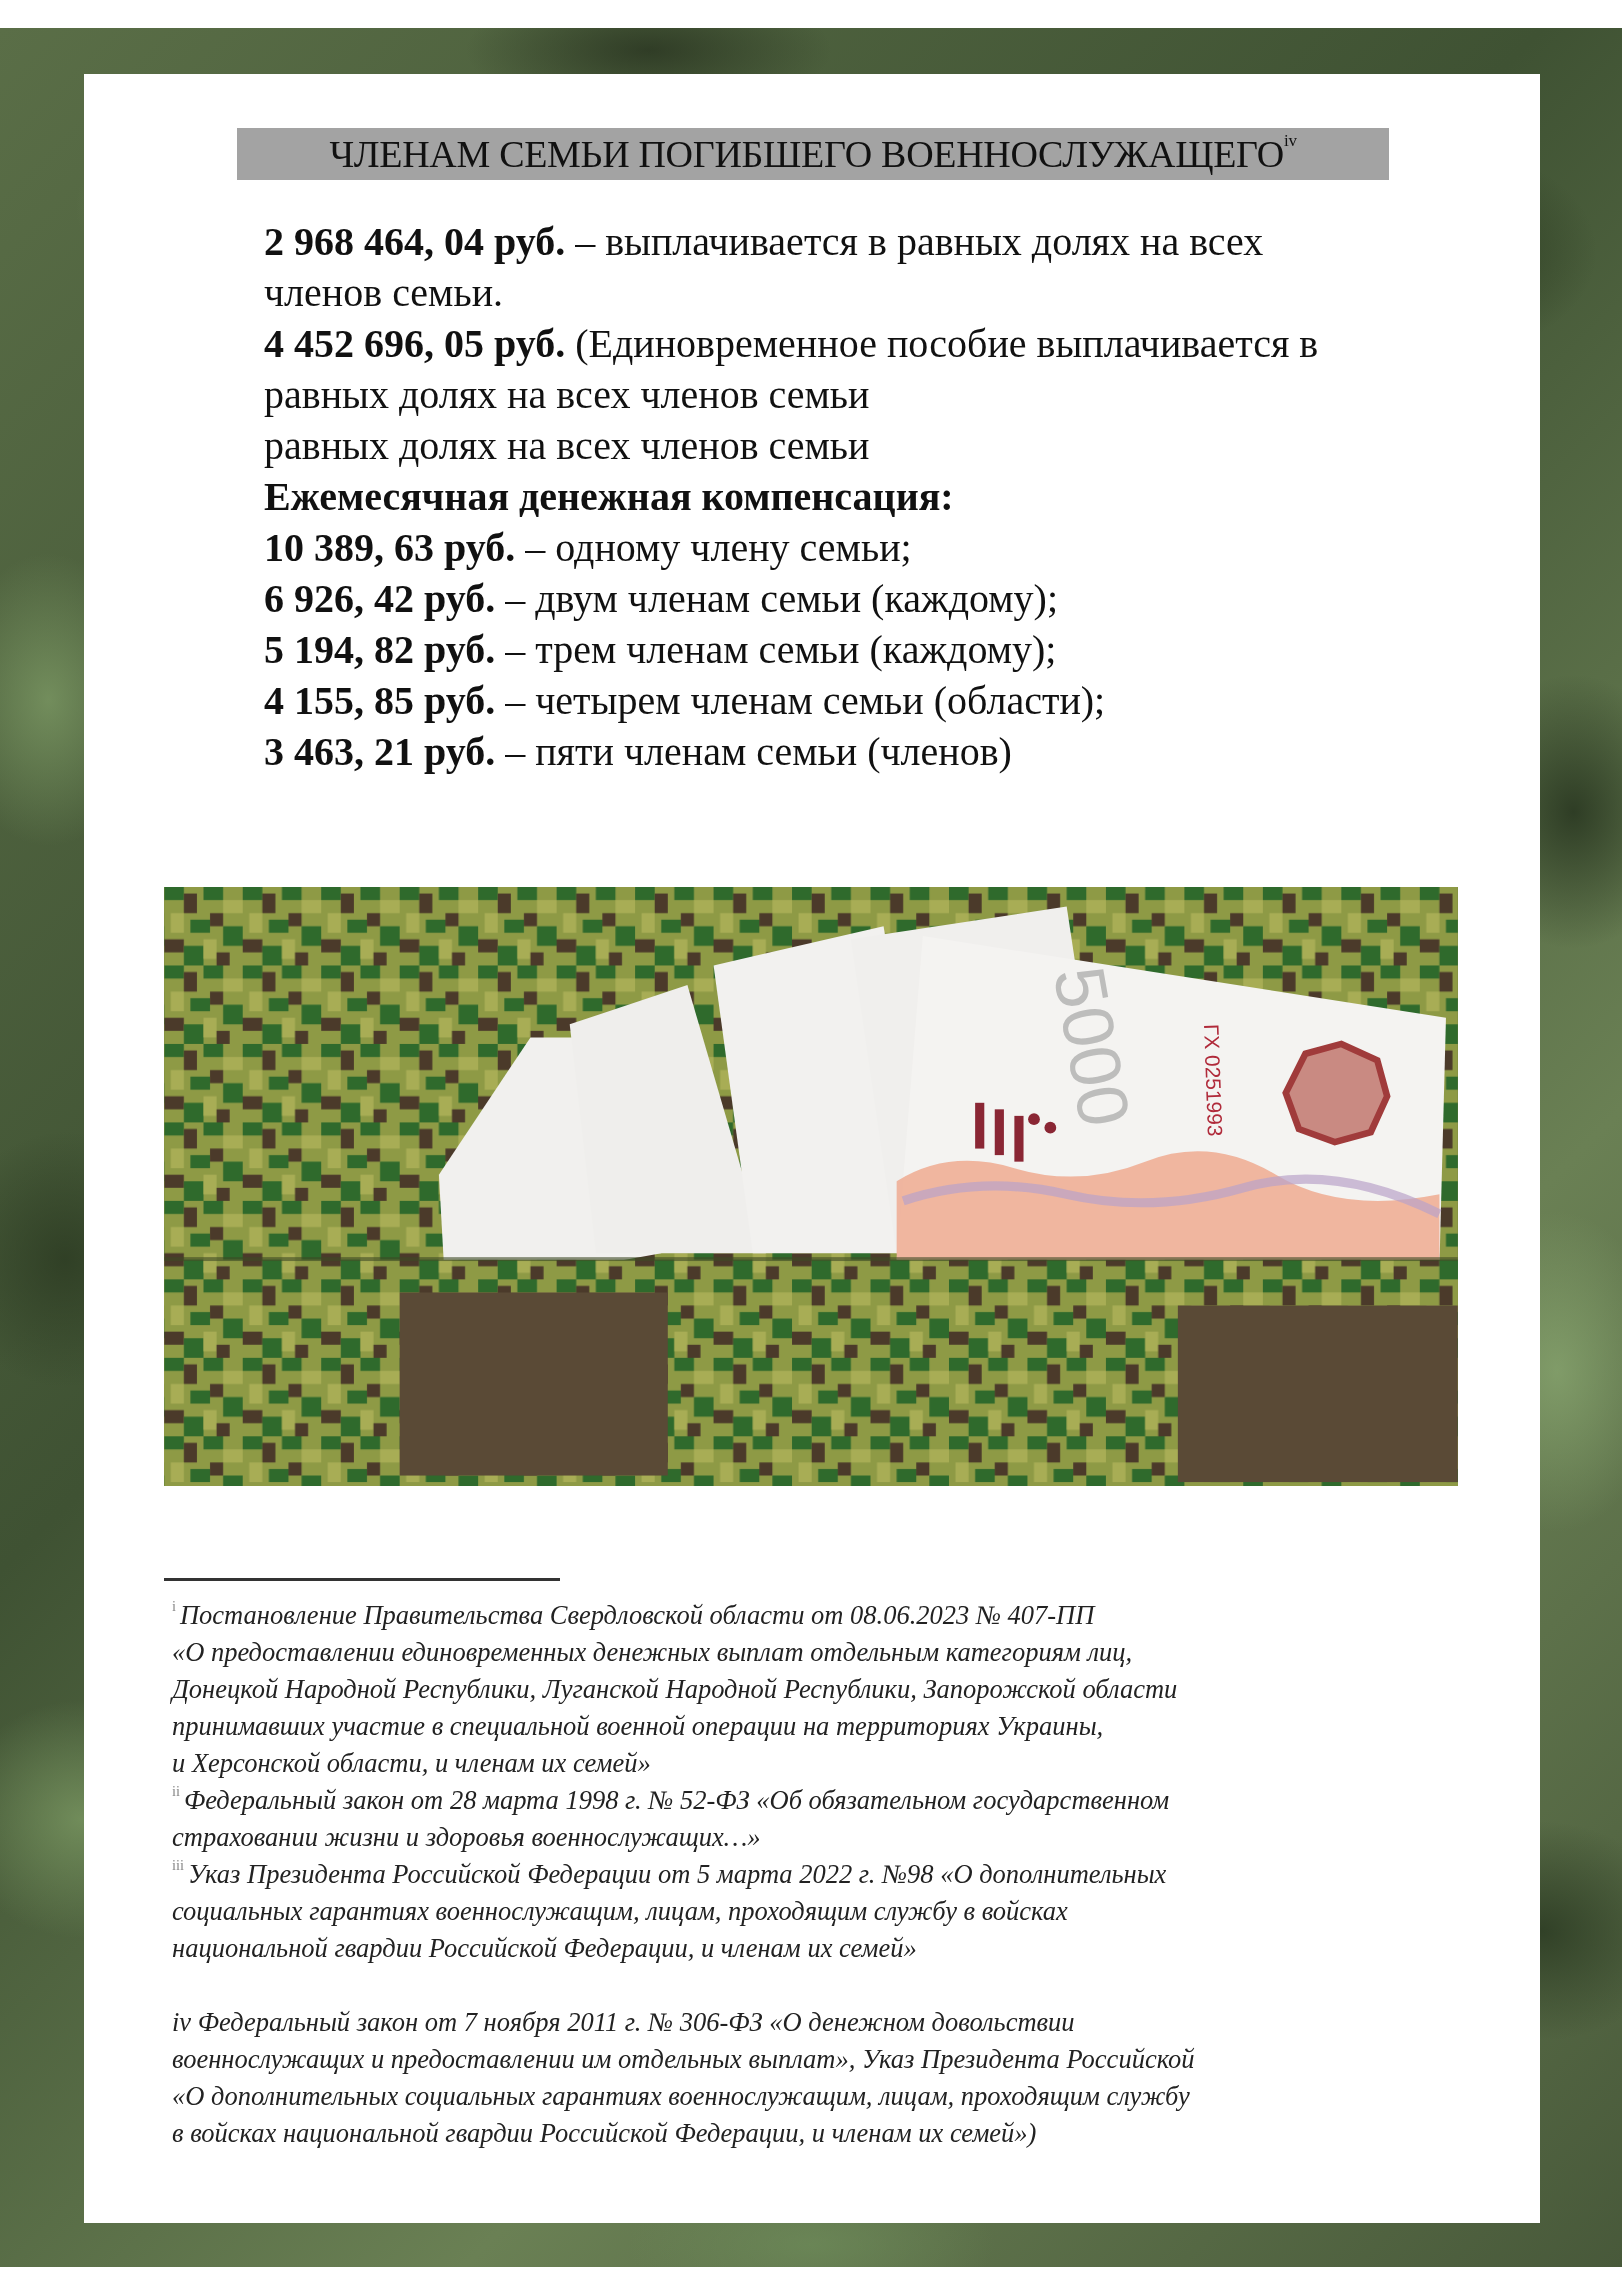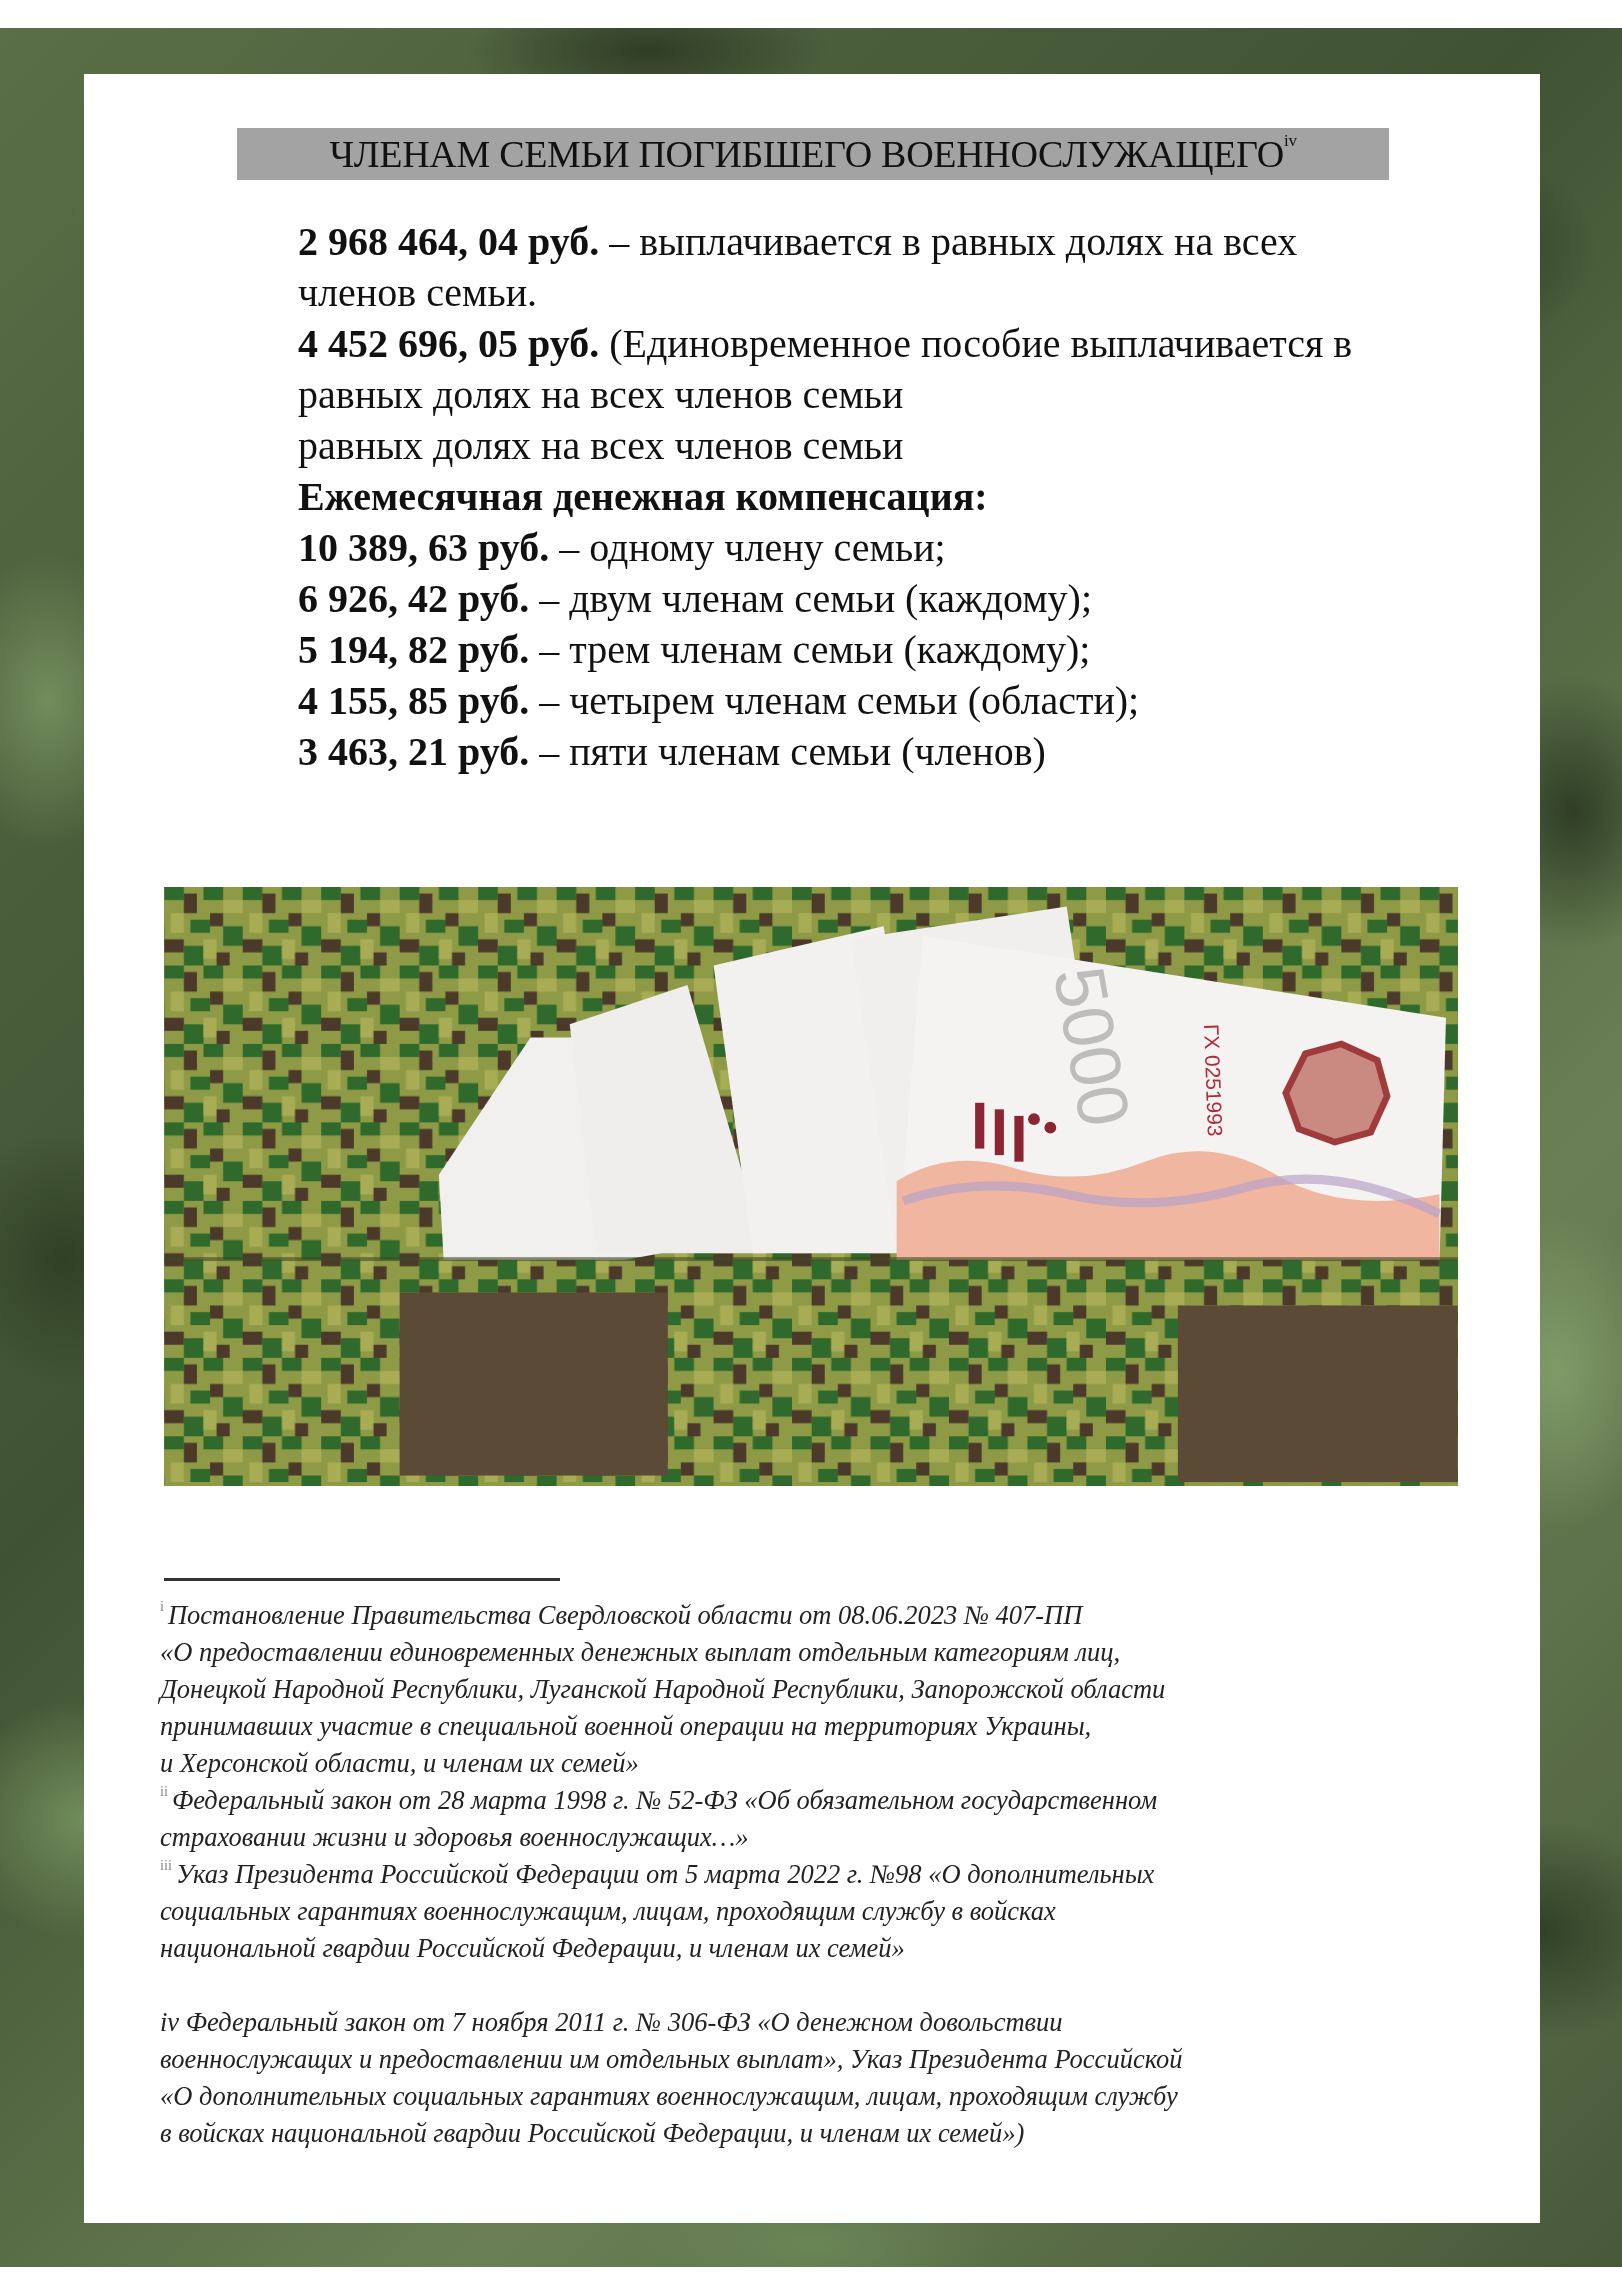--- a/index.html
+++ b/index.html
@@ -31,36 +31,36 @@
   .heading {
     position:absolute; left:237px; top:128px; width:1152px; height:52px;
     background:#a3a3a3;
     font-size:38px; line-height:52px; color:#111;
     white-space:nowrap; text-align:center;
     letter-spacing:-0.3px;
   }
   .heading sup { font-size:17px; vertical-align:top; line-height:26px; }
   .body-text {
     position:absolute; left:264px; top:216px; width:1191px;
-    font-size:40px; line-height:51px; color:#111;margin-left:34px;
+    font-size:40px; line-height:51px; color:#111;
   }
   .body-text .line { white-space:nowrap; display:block; }
   .body-text b { font-weight:bold; }
   .photo {
     position:absolute; left:164px; top:887px; width:1294px; height:599px;
     overflow:hidden; background:#6c7f3a;
   }
   .footnote-rule {
     position:absolute; left:164px; top:1578px; width:396px; height:2.6px; background:#333;
   }
   .footnotes {
     position:absolute; left:160px; top:1597px; width:1309px;
     font-style:italic; font-size:26.5px; line-height:37px; color:#222;
   }
-  .footnotes .fn { display:block; }
+  .footnotes .fn { display:block;margin-left:12px; }
   .footnotes .mark { font-size:14.4px; vertical-align:top; line-height:19.6px; color:#888; font-style:normal; margin-right:3.9px; }
   .footnotes .gap { height:37px; }
   .footnotes .line { display:block; white-space:nowrap; }
 </style>
 </head>
 <body>
 
 <div class="camo-bg"></div>
 <div class="sheet"></div>
 

